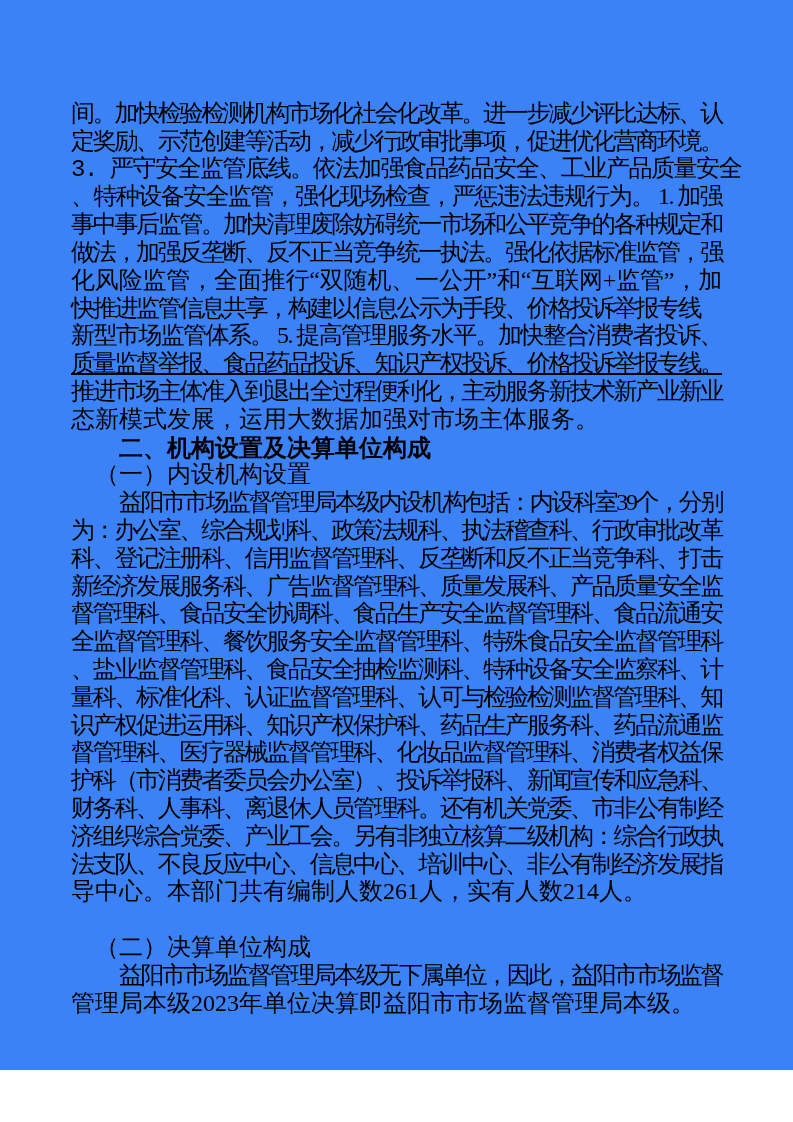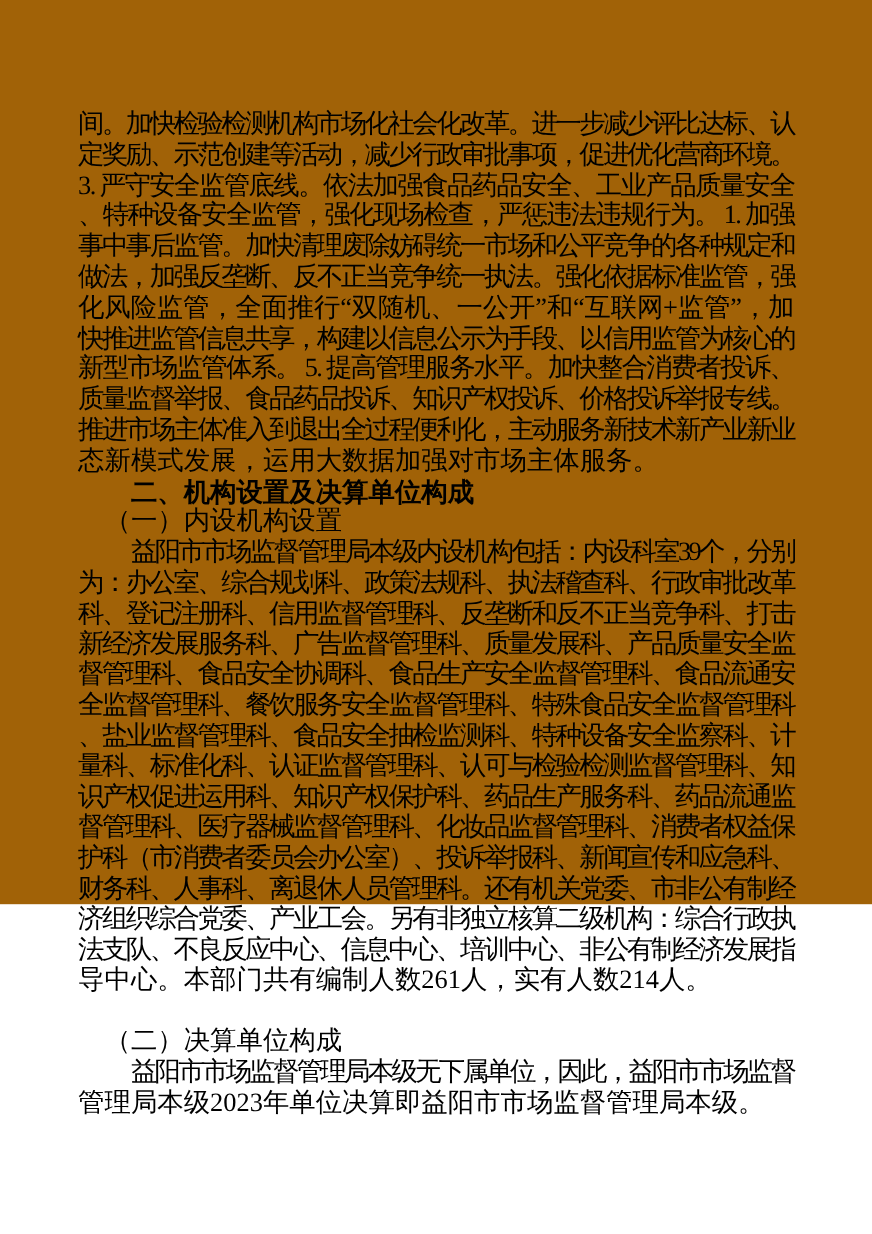--- a/index.html
+++ b/index.html
@@ -14,22 +14,22 @@
     position: relative;
     overflow: hidden;
     font-family: "Liberation Serif", "DejaVu Serif", serif;
     color: #000000;
   }
   .page {
     position: absolute;
     left: 0;
     top: 0;
     width: 793px;
-    height: 822px;
-    background: #a16207;
+    height: 1070px;
+    background: #3b82f6;
   }
   .text-block {
     position: absolute;
     left: 71px;
     top: 100px;
     width: 651px;
   }
   .line {
     font-size: 24px;
     line-height: 27.8px;
@@ -45,28 +45,28 @@
     font-weight: normal;
   }
 </style>
 </head>
 <body>
 
 <div class="page">
   <div class="text-block">
       <div class="line" style="letter-spacing: -2.3px;">间。加快检验检测机构市场化社会化改革。进一步减少评比达标、认</div>
       <div class="line" style="letter-spacing: -2.3px;">定奖励、示范创建等活动，减少行政审批事项，促进优化营商环境。</div>
-      <div class="line" style="letter-spacing: -1.45161px;">3. 严守安全监管底线。依法加强食品药品安全、工业产品质量安全</div>
+      <div class="line" style="letter-spacing: -1.45161px; font-family: Liberation Mono, monospace;">3. 严守安全监管底线。依法加强食品药品安全、工业产品质量安全</div>
       <div class="line" style="letter-spacing: -1.59375px;">、特种设备安全监管，强化现场检查，严惩违法违规行为。 1. 加强</div>
       <div class="line" style="letter-spacing: -2.3px;">事中事后监管。加快清理废除妨碍统一市场和公平竞争的各种规定和</div>
       <div class="line" style="letter-spacing: -2.3px;">做法，加强反垄断、反不正当竞争统一执法。强化依据标准监管，强</div>
       <div class="line" style="letter-spacing: -0.171875px;">化风险监管，全面推行“双随机、一公开”和“互联网+监管”，加</div>
-      <div class="line" style="letter-spacing: -2.3px;">快推进监管信息共享，构建以信息公示为手段、以信用监管为核心的</div>
+      <div class="line" style="letter-spacing: -2.3px;">快推进监管信息共享，构建以信息公示为手段、价格投诉举报专线</div>
       <div class="line" style="letter-spacing: -1.59375px;">新型市场监管体系。 5. 提高管理服务水平。加快整合消费者投诉、</div>
-      <div class="line" style="letter-spacing: -2.3px;">质量监督举报、食品药品投诉、知识产权投诉、价格投诉举报专线。</div>
+      <div class="line" style="letter-spacing: -2.3px; text-decoration: underline;">质量监督举报、食品药品投诉、知识产权投诉、价格投诉举报专线。</div>
       <div class="line" style="letter-spacing: -2.3px;">推进市场主体准入到退出全过程便利化，主动服务新技术新产业新业</div>
       <div class="line">态新模式发展，运用大数据加强对市场主体服务。</div>
       <div class="line heading" style="padding-left: 48px;">二、机构设置及决算单位构成</div>
       <div class="line subheading" style="padding-left: 24px;">（一）内设机构设置</div>
       <div class="line" style="padding-left: 48px; letter-spacing: -2.37931px;">益阳市市场监督管理局本级内设机构包括：内设科室39个，分别</div>
       <div class="line" style="letter-spacing: -2.3px;">为：办公室、综合规划科、政策法规科、执法稽查科、行政审批改革</div>
       <div class="line" style="letter-spacing: -2.3px;">科、登记注册科、信用监督管理科、反垄断和反不正当竞争科、打击</div>
       <div class="line" style="letter-spacing: -2.3px;">新经济发展服务科、广告监督管理科、质量发展科、产品质量安全监</div>
       <div class="line" style="letter-spacing: -2.3px;">督管理科、食品安全协调科、食品生产安全监督管理科、食品流通安</div>
       <div class="line" style="letter-spacing: -2.3px;">全监督管理科、餐饮服务安全监督管理科、特殊食品安全监督管理科</div>

